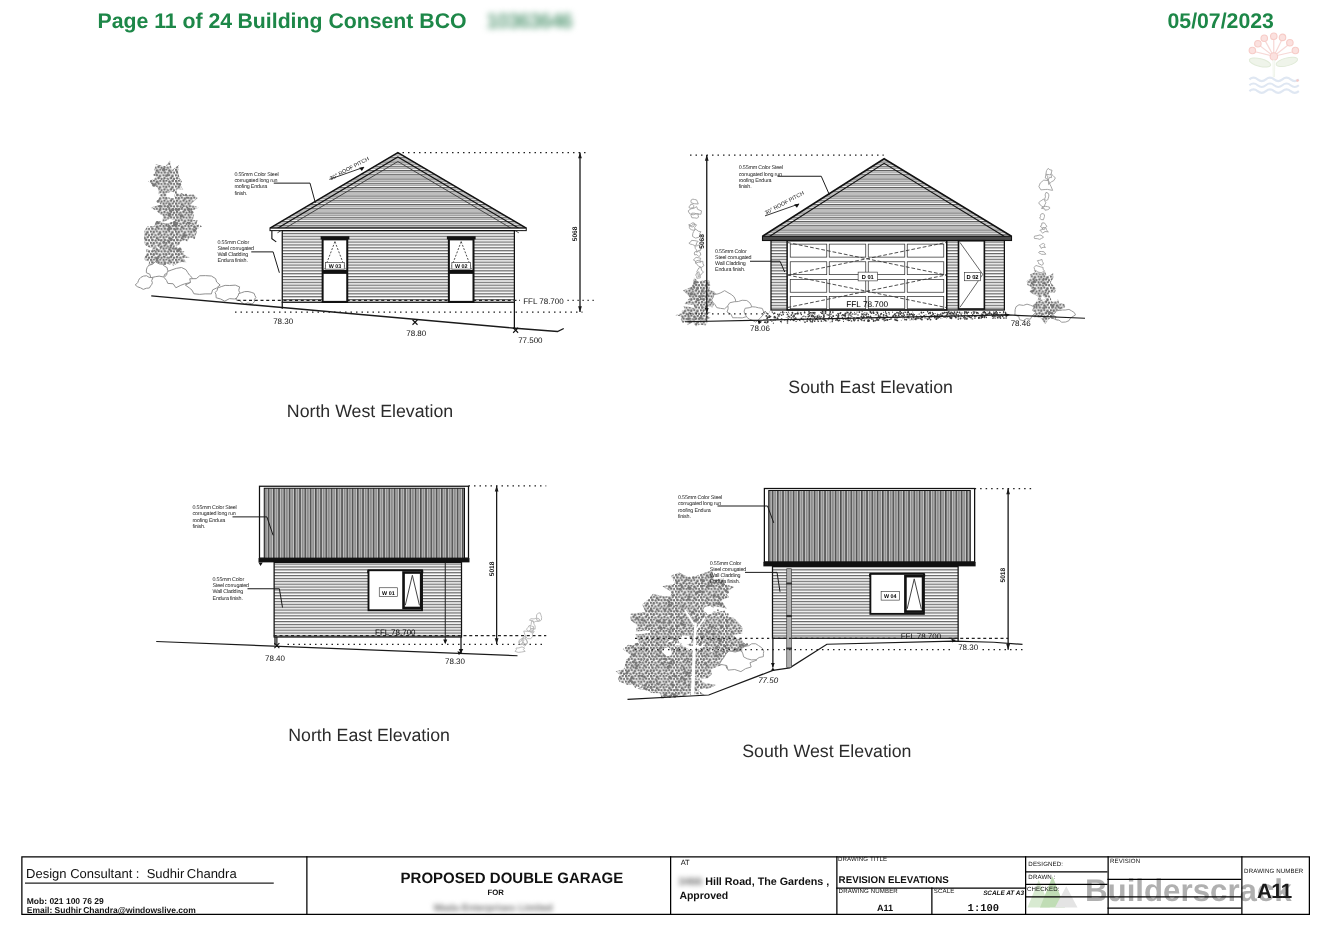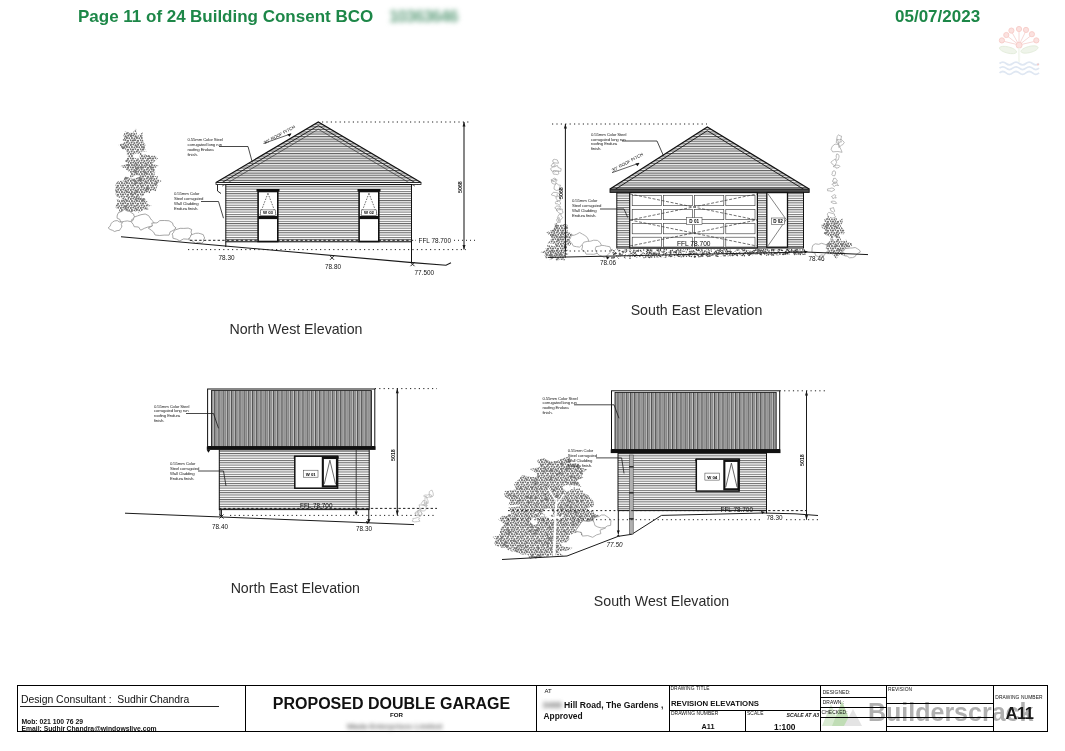--- a/index.html
+++ b/index.html
@@ -14,21 +14,21 @@
 <body>
 <div style="position:absolute; left:0; top:0; width:1065px; height:543px; opacity:0.999;">
 
 <div class="hd" style="left:78px;">Page 11 of 24</div>
 
 <div class="hd" style="left:190px;">Building Consent BCO</div>
 
 <div class="hd blur-g" style="left:389px;">10363646</div>
 
 
-<div class="hd" style="left:895px;text-align:right;">05/07/2023</div>
+<div class="hd" style="left:934px;text-align:right;">05/07/2023</div>
 
 <svg class="abs" style="left:998px; top:24px;" width="44" height="53" viewBox="0 0 44 53">
 <g opacity="0.52">
 
 <g stroke="#efb5b1" stroke-width="1.0" fill="none">
 <line x1="21" y1="21" x2="21" y2="6"></line>
           <line x1="21" y1="21" x2="13.5" y2="7.5"></line>
           <line x1="21" y1="21" x2="28" y2="6.8"></line>
 <line x1="21" y1="21" x2="8.5" y2="11.5"></line>
           <line x1="21" y1="21" x2="34" y2="10.8"></line>
@@ -1723,35 +1723,35 @@
 <div class="bl" style="left:820.4px; top:716.7px; width:173px; height:1px;"></div>
 
 <div class="bl" style="left:885.9px; top:703.1px; width:107.5px; height:1px;"></div>
 <div class="bl" style="left:885.9px; top:725.9px; width:107.5px; height:1px;"></div>
 
 <div class="abs" style="left:20.9px; top:694.3px; font-size:10.4px; color:#111;">Design Consultant :&nbsp; Sudhir Chandra</div>
 <div class="abs" style="left:20.3px; top:706.4px; width:199px; height:0.9px; background:#222;"></div>
 <div class="abs" style="left:21.4px; top:718px; font-size:6.8px; font-weight:bold; color:#111;">Mob: 021 100 76 29</div>
 <div class="abs" style="left:21.4px; top:724.6px; font-size:6.8px; font-weight:bold; color:#111;">Email: Sudhir Chandra@windowslive.com</div>
 
-<div class="abs" style="left:246px; top:694.5px; width:291px; text-align:center; font-size:16px; font-weight:bold; color:#111;">PROPOSED DOUBLE GARAGE</div>
+<div class="abs" style="left:264px; top:694.5px; width:291px; text-align:center; font-size:12px; font-weight:bold; color:#111;">PROPOSED DOUBLE GARAGE</div>
 <div class="abs" style="left:251px; top:710.7px; width:291px; text-align:center; font-size:6.2px; font-weight:bold; color:#111;">FOR</div>
 <div class="abs blur-gr" style="left:251px; top:721.6px; width:287px; text-align:center; font-size:7.8px; font-weight:bold;">Wada Enterprises Limited</div>
 
 <div class="abs" style="left:544.5px; top:688.3px; font-size:6px; color:#111;">AT</div>
 <div class="abs" style="left:542.6px; top:699.8px; font-size:8.6px; font-weight:bold; color:#111;text-align:center;"><span class="blur-gr">3466</span> Hill Road, The Gardens ,</div>
 <div class="abs" style="left:543.5px; top:710.6px; font-size:8.4px; font-weight:bold; color:#111;">Approved</div>
 
 <div class="tb" style="left:670.4px; top:686.3px;">DRAWING TITLE</div>
 <div class="abs" style="left:670.9px; top:698.8px; font-size:7.8px; font-weight:bold; color:#111;">REVISION ELEVATIONS</div>
 <div class="tb" style="left:670.9px; top:711.4px;">DRAWING NUMBER</div>
 <div class="abs" style="left:701.5px; top:722px; font-size:7.3px; font-weight:bold; color:#111;">A11</div>
 <div class="tb" style="left:747px; top:711.4px;">SCALE</div>
 <div class="abs" style="left:786.5px; top:712.2px; font-size:5.1px; font-weight:bold; font-style:italic; color:#111;">SCALE AT A3</div>
-<div class="abs" style="left:774.1px; top:721.6px; font-size:8.4px; font-weight:bold; color:#111;">1:100</div>
+<div class="abs" style="left:774.1px; top:721.6px; font-size:8.4px; font-weight:bold; color:#111;font-family:Liberation Mono, monospace;">1:100</div>
 
 <div class="tb" style="left:822.7px; top:689.6px;">DESIGNED:</div>
 <div class="tb" style="left:822.7px; top:699.8px;">DRAWN :</div>
 <div class="tb" style="left:821.6px; top:710.2px;">CHECKED:</div>
 
 <div class="tb" style="left:888px; top:687.2px;">REVISION</div>
 
 <div class="tb" style="left:995.3px; top:694.6px;">DRAWING NUMBER</div>
 <div class="abs" style="left:1005.5px; top:703.6px; font-size:16.5px; font-weight:bold; color:#1a1a1a; letter-spacing:-0.5px;">A11</div>
 

